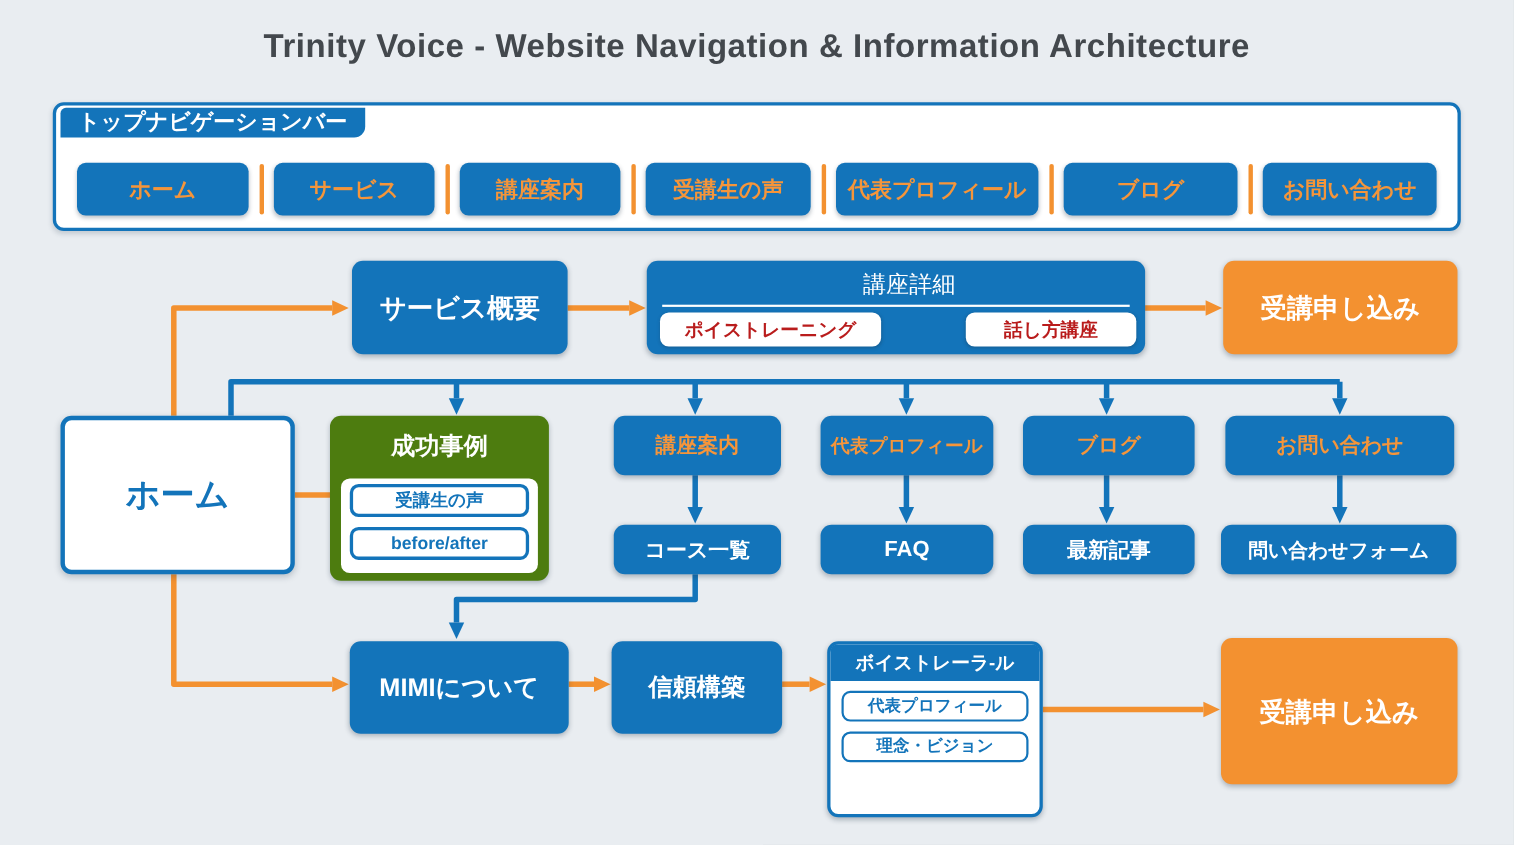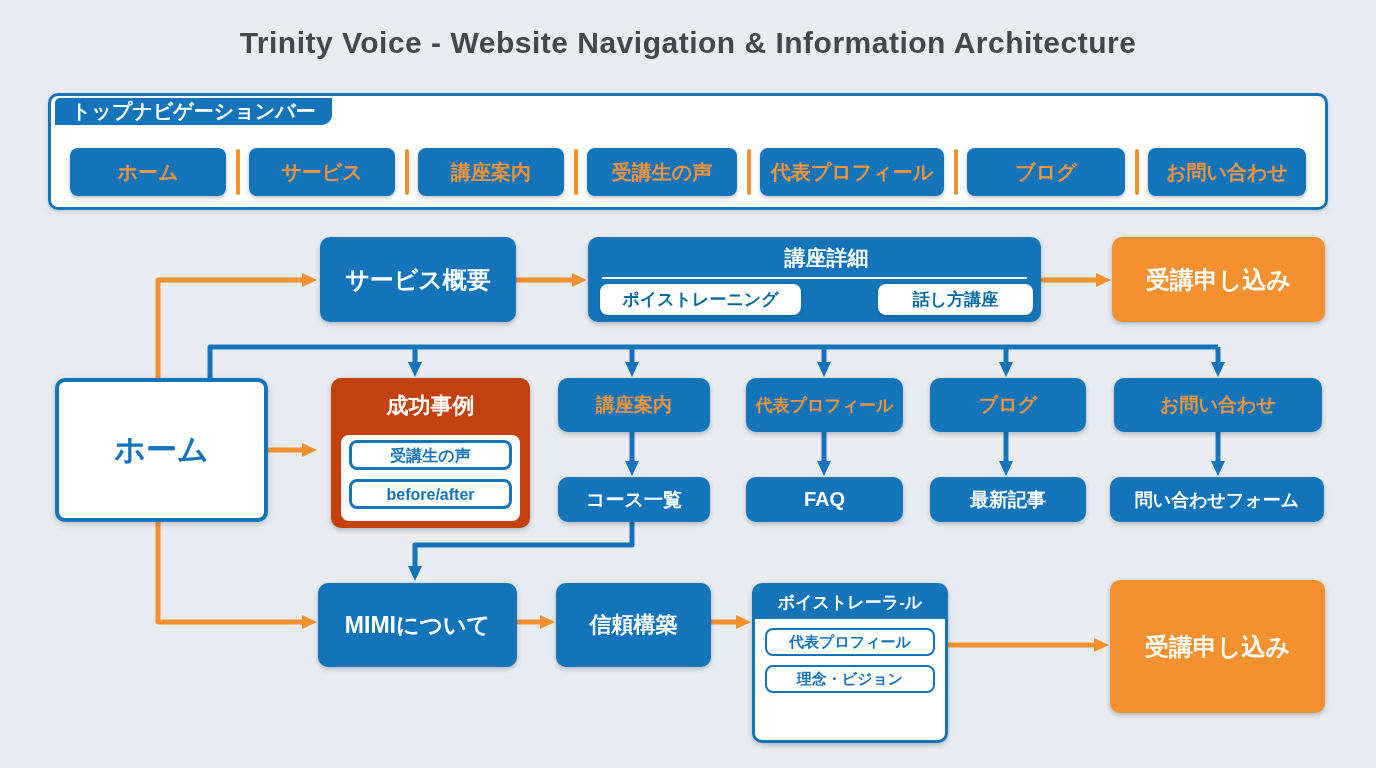--- a/index.html
+++ b/index.html
@@ -46,31 +46,31 @@
     background:#ffffff;border:4px solid #1374ba;border-radius:10px;
     display:flex;align-items:center;justify-content:center;
     color:#1374ba;font-size:31px;font-weight:800;box-sizing:border-box;
     box-shadow:0 2px 6px rgba(30,50,70,.25);
   }
   
   .detailbox{
     position:absolute;left:588px;top:237px;width:453px;height:85px;
     background:#1374ba;border-radius:10px;box-shadow:0 2px 5px rgba(30,50,70,.3);box-sizing:border-box;
   }
-  .detailbox .dtitle{margin-top:7px;text-align:center;color:#fff;font-size:21px;font-weight:700;padding-left:24px;}
+  .detailbox .dtitle{margin-top:7px;text-align:center;color:#fff;font-size:21px;font-weight:400;padding-left:24px;}
   .detailbox .dline{position:absolute;left:14px;right:14px;top:40px;height:2px;background:#ffffff;}
   .whitepill{
     position:absolute;height:31px;background:#ffffff;border-radius:8px;
-    color:#0369a1;font-size:17px;font-weight:700;line-height:31px;text-align:center;
+    color:#b91c1c;font-size:17px;font-weight:700;line-height:31px;text-align:center;
     box-shadow:0 1px 3px rgba(30,50,70,.3);
   }
   
   .successbox{
-    position:absolute;left:331px;top:378px;width:199px;height:150px;
-    background:#c2410c;border-radius:10px;box-shadow:0 2px 5px rgba(30,50,70,.3);box-sizing:border-box;
+    position:absolute;left:300px;top:378px;width:199px;height:150px;
+    background:#4d7c0f;border-radius:10px;box-shadow:0 2px 5px rgba(30,50,70,.3);box-sizing:border-box;
   }
   .successbox .stitle{margin-top:13px;text-align:center;color:#fff;font-size:22px;font-weight:700;}
   .successbox .spanel{
     position:absolute;left:10px;right:10px;top:57px;bottom:7px;background:#ffffff;border-radius:8px;
     padding:5px 8px;box-sizing:border-box;
   }
   .outlinepill{
     border:3px solid #1374ba;border-radius:8px;background:#ffffff;color:#1374ba;
     font-size:16px;font-weight:700;height:30px;line-height:25px;text-align:center;box-sizing:border-box;
   }

